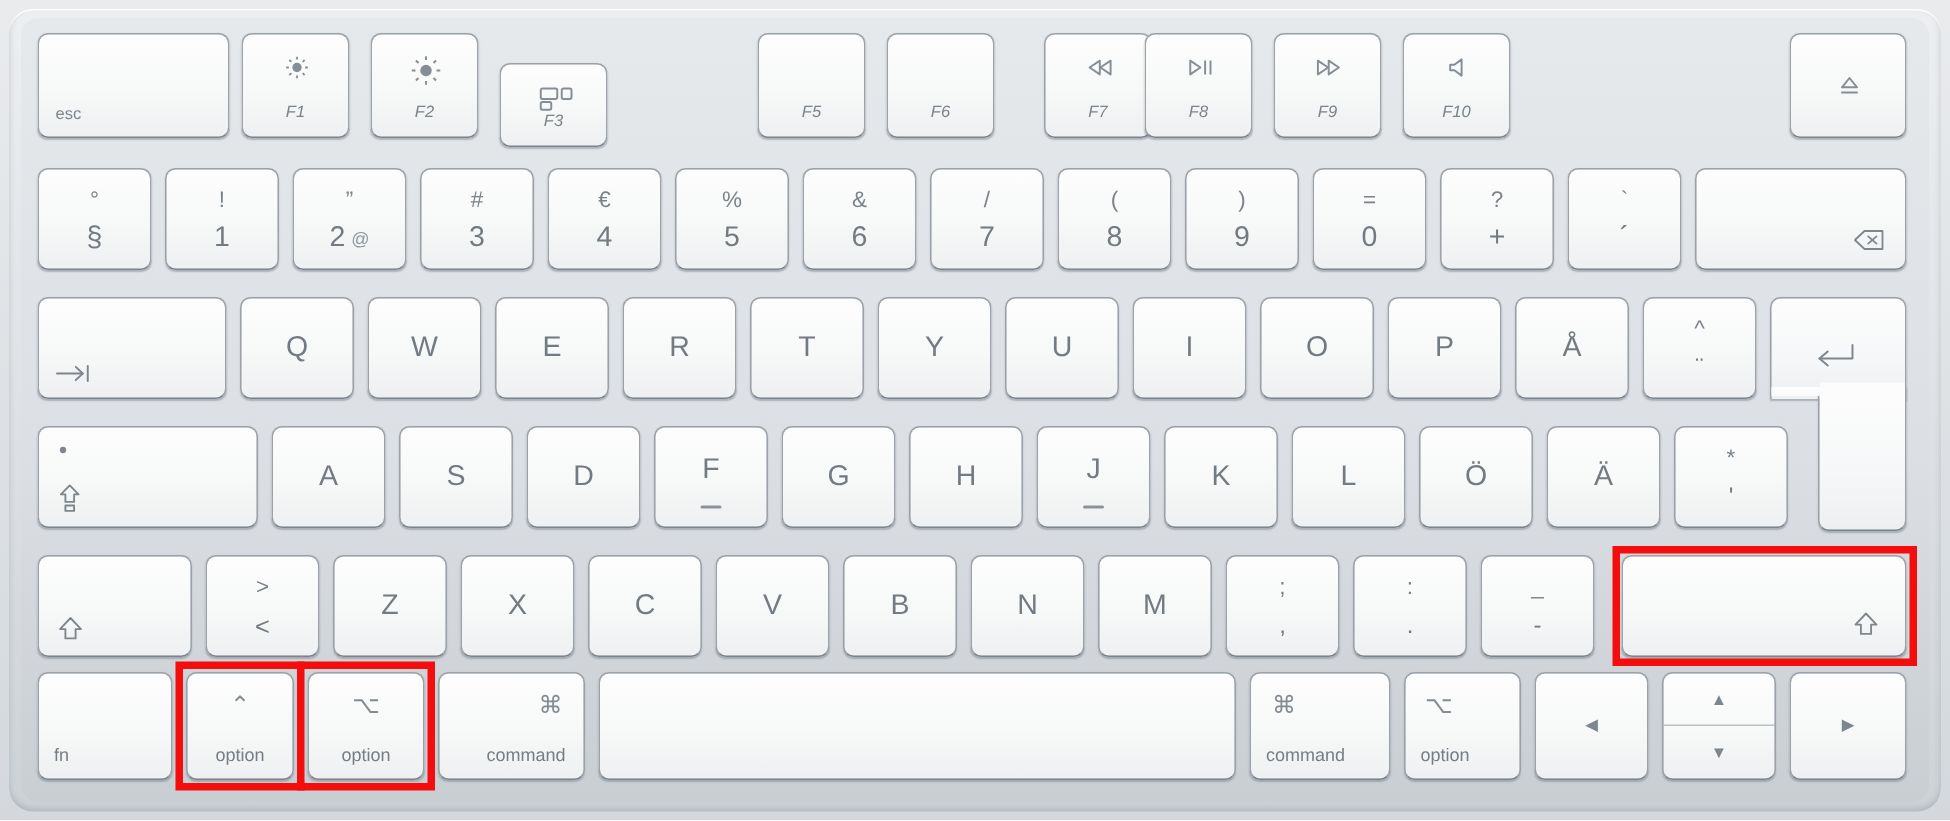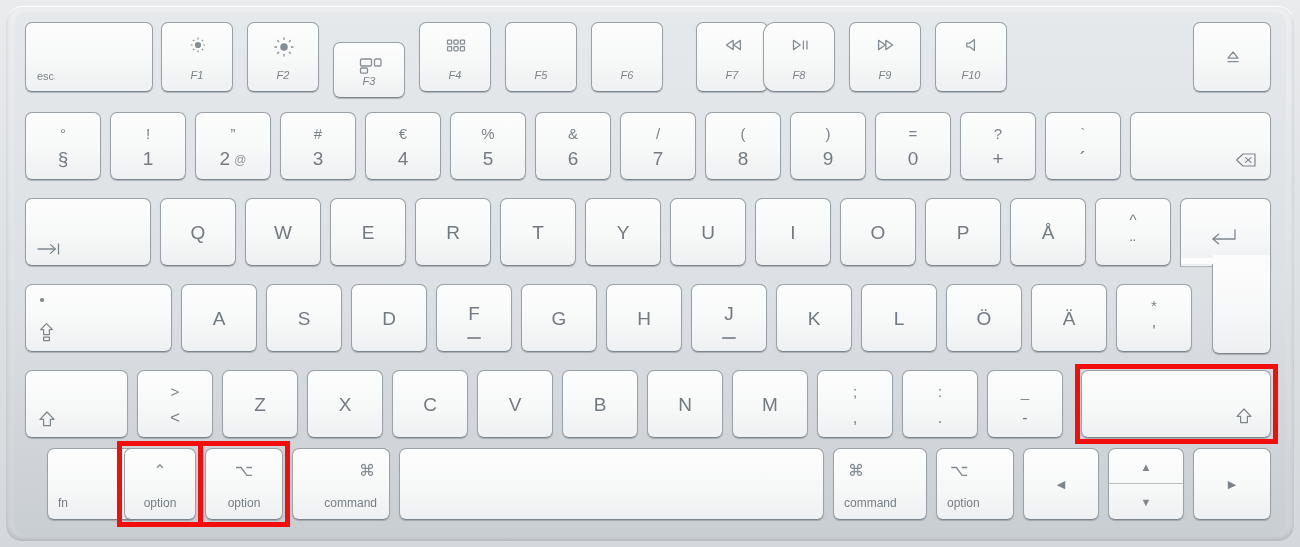--- a/index.html
+++ b/index.html
@@ -178,35 +178,20 @@
           <g stroke="#868e95" stroke-width="1.3" fill="none">
         <rect x="26.5" y="2" width="11" height="7" rx="1.2"></rect>
         <rect x="40.5" y="2" width="6.5" height="7" rx="1.2"></rect>
         <rect x="26.5" y="11" width="7" height="5.2" rx="1.2"></rect>
       </g>
         </svg>
     </span>
     <span class="flabel">F3</span>
   </div>
 
-  <div class="key fnkey" style="left:419px;top:22px;width:72px;height:70px;">
-    <span class="glyph">
-      <svg width="72" height="18" viewBox="0 0 72 18">
-          <g fill="none" stroke="#868e95" stroke-width="1.25">
-        <rect x="27.5" y="3" width="4.2" height="4.2" rx="0.8"></rect>
-        <rect x="33.9" y="3" width="4.2" height="4.2" rx="0.8"></rect>
-        <rect x="40.3" y="3" width="4.2" height="4.2" rx="0.8"></rect>
-        <rect x="27.5" y="9.6" width="4.2" height="4.2" rx="0.8"></rect>
-        <rect x="33.9" y="9.6" width="4.2" height="4.2" rx="0.8"></rect>
-        <rect x="40.3" y="9.6" width="4.2" height="4.2" rx="0.8"></rect>
-      </g>
-        </svg>
-    </span>
-    <span class="flabel">F4</span>
-  </div>
 
   <div class="key fnkey" style="left:505px;top:22px;width:72px;height:70px;">
     <span class="flabel">F5</span>
   </div>
 
   <div class="key fnkey" style="left:591px;top:22px;width:72px;height:70px;">
     <span class="flabel">F6</span>
   </div>
 
   <div class="key fnkey" style="left:696px;top:22px;width:72px;height:70px;">
@@ -214,21 +199,21 @@
       <svg width="72" height="16" viewBox="0 0 72 16">
           <g fill="none" stroke="#868e95" stroke-width="1.3" stroke-linejoin="round">
         <path d="M36.2 3.4 L29.4 8 L36.2 12.6 Z"></path>
         <path d="M43.4 3.4 L36.6 8 L43.4 12.6 Z"></path>
       </g>
         </svg>
     </span>
     <span class="flabel">F7</span>
   </div>
 
-  <div class="key fnkey" style="left:763px;top:22px;width:72px;height:70px;border-radius:12px;">
+  <div class="key fnkey" style="left:763px;top:22px;width:72px;height:70px;">
     <span class="glyph">
       <svg width="72" height="16" viewBox="0 0 72 16">
           <g fill="none" stroke="#868e95" stroke-width="1.3" stroke-linejoin="round">
         <path d="M29.5 3.4 L36.3 8 L29.5 12.6 Z"></path>
         <line x1="39.4" y1="3.4" x2="39.4" y2="12.6"></line>
         <line x1="43" y1="3.4" x2="43" y2="12.6"></line>
       </g>
         </svg>
     </span>
     <span class="flabel">F8</span>
@@ -501,21 +486,21 @@
   <div class="key" style="left:1081px;top:370px;width:190px;height:68px;">
     <span class="cbr" style="right:16px;bottom:12px;">
       <svg width="20" height="18" viewBox="0 0 20 18">
           <g fill="none" stroke="#7e868d" stroke-width="1.25" stroke-linejoin="round">
         <path d="M10 2 L17 9.4 L13.4 9.4 L13.4 15.6 L6.6 15.6 L6.6 9.4 L3 9.4 Z"></path>
       </g>
         </svg>
     </span>
   </div>
 
-  <div class="key mod" style="left:25px;top:448px;width:90px;height:72px;margin-left:22px;">
+  <div class="key mod" style="left:25px;top:448px;width:90px;height:72px;">
     <span class="word wl">fn</span>
   </div>
   <div class="key mod" style="left:124px;top:448px;width:72px;height:72px;">
     <span class="sym wc" style="top:14px;">⌃</span>
     <span class="word wc">option</span>
   </div>
   <div class="key mod" style="left:205px;top:448px;width:78px;height:72px;">
     <span class="sym wc" style="top:14px;">⌥</span>
     <span class="word wc">option</span>
   </div>

